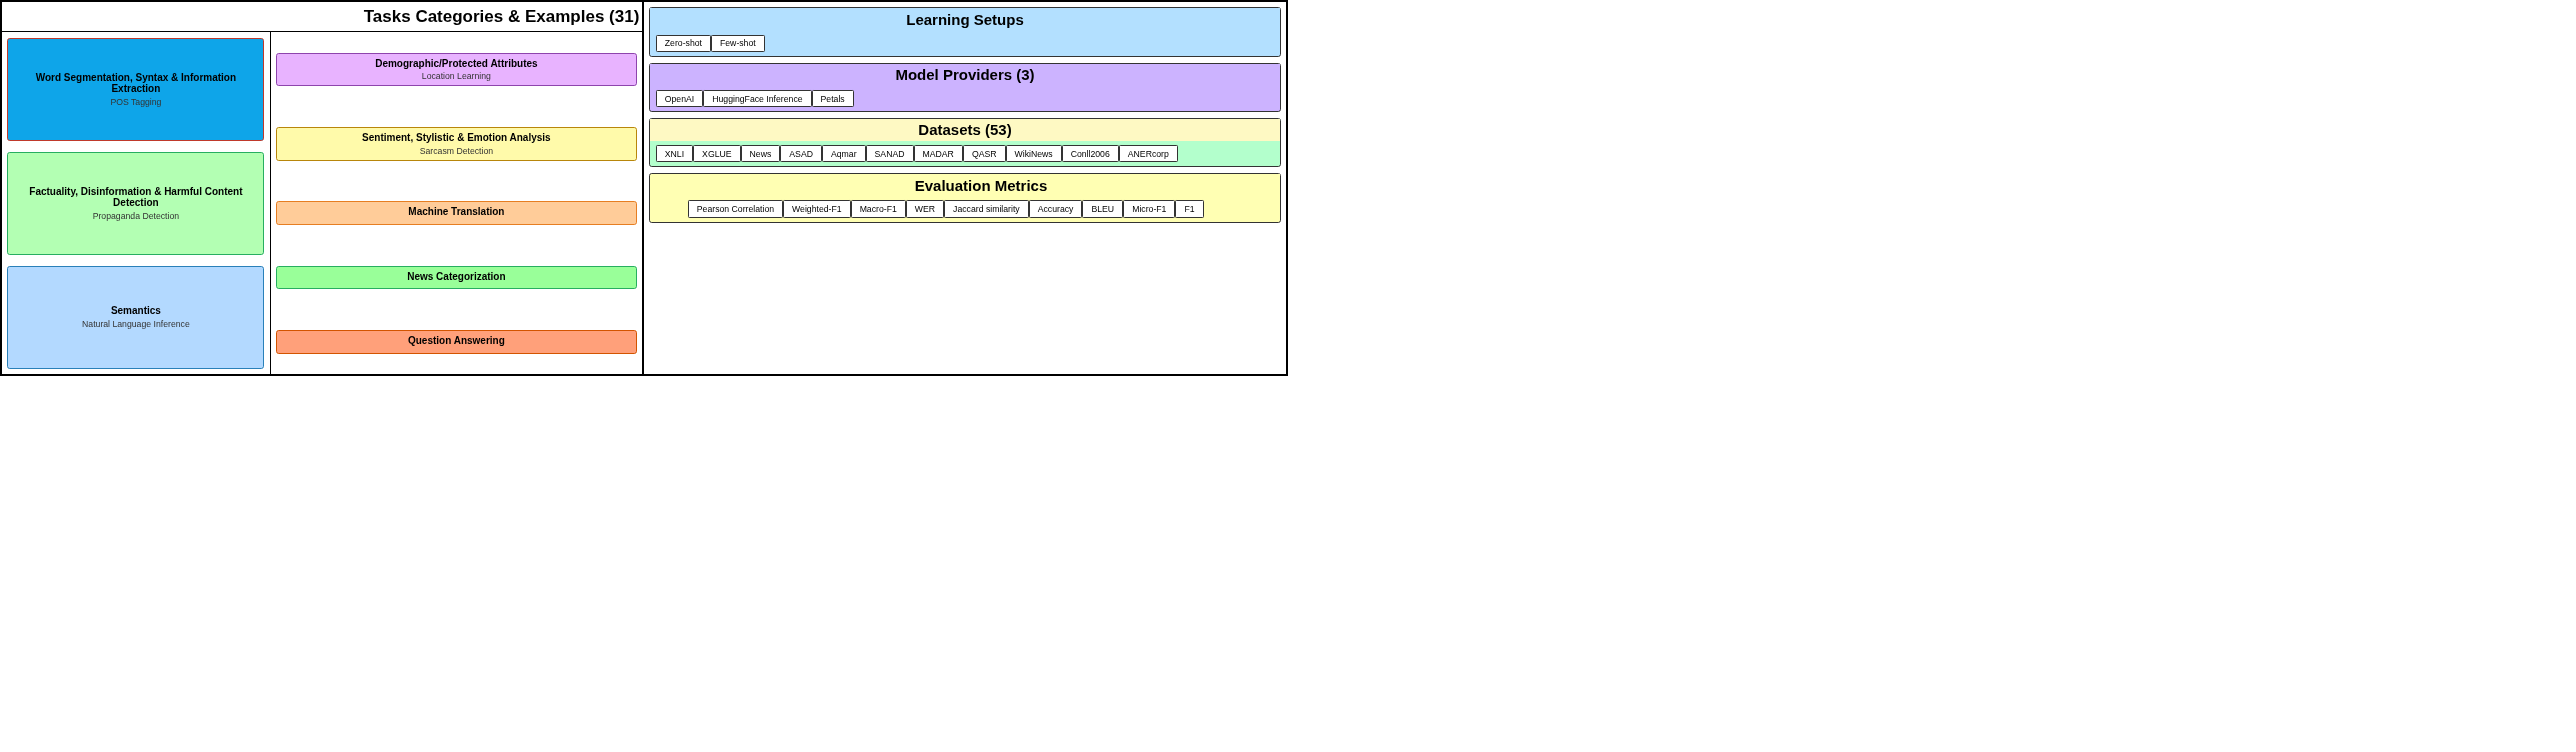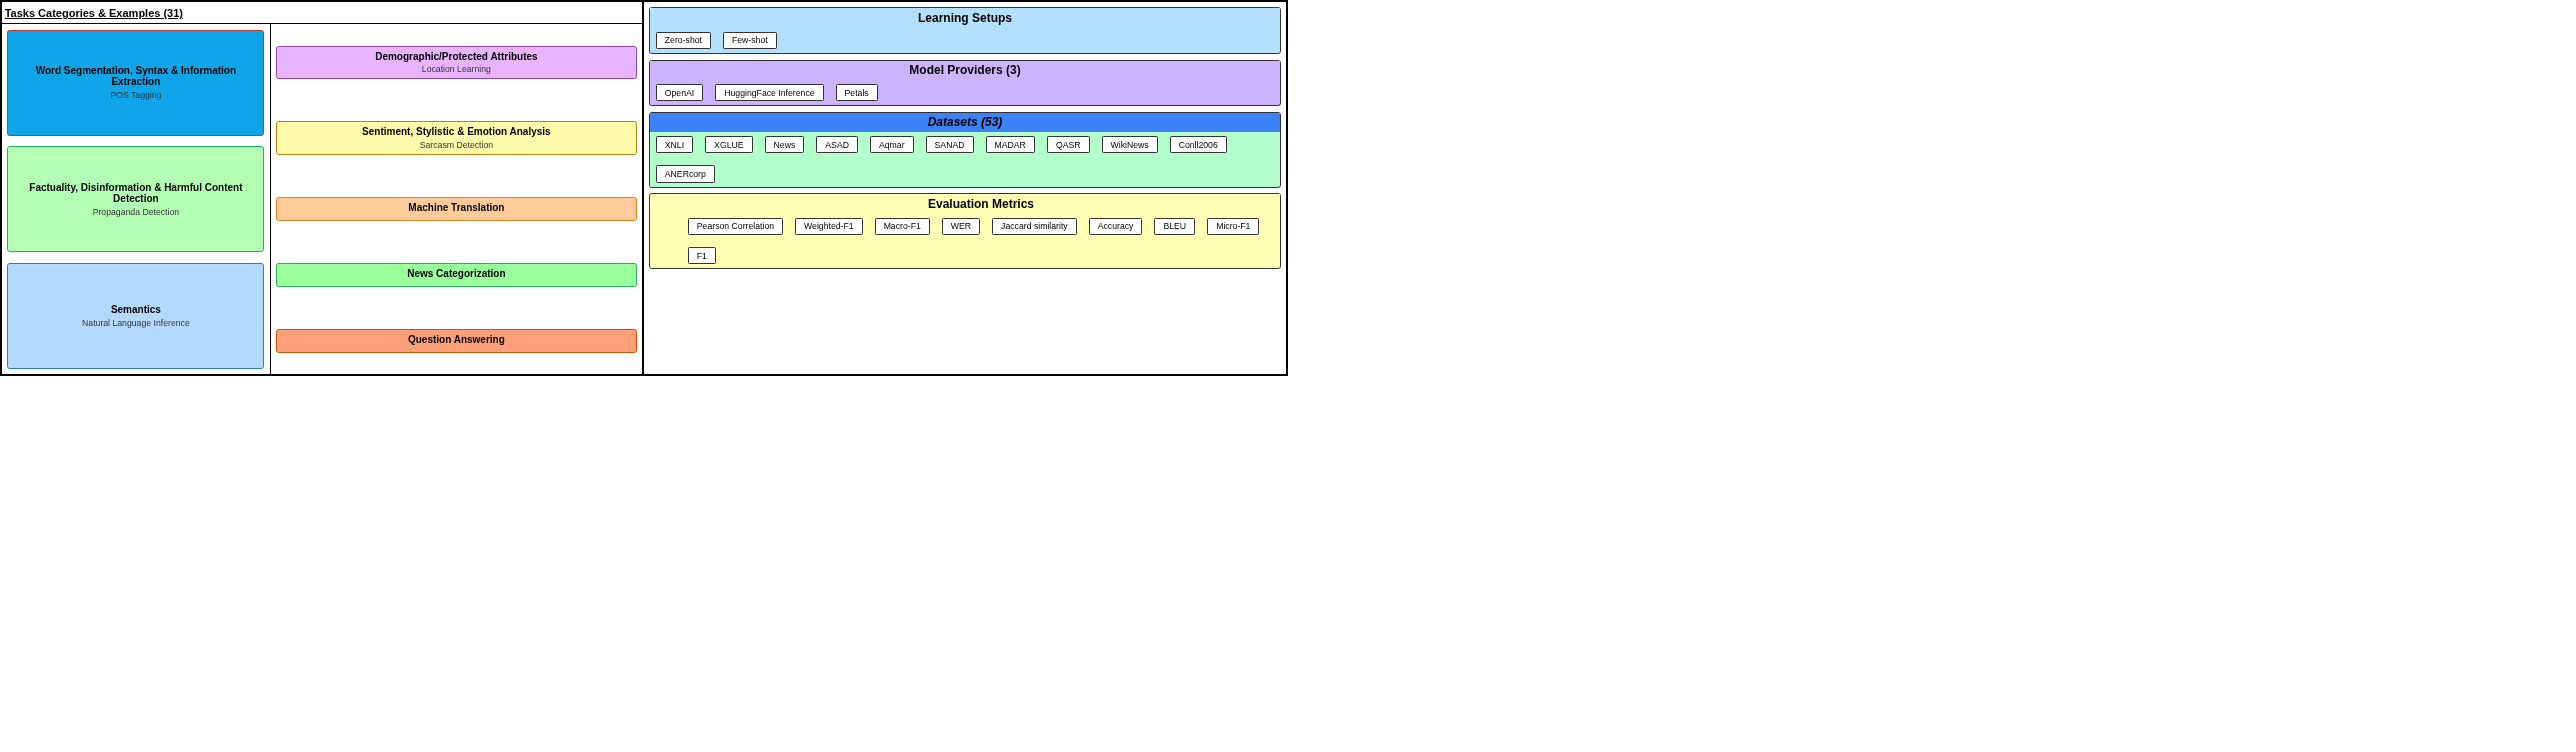--- a/index.html
+++ b/index.html
@@ -17,26 +17,25 @@
       border: 2px solid #000;
     }
     
     .left-panel {
       flex: 0 0 50%;
       border-right: 2px solid #000;
       display: flex;
       flex-direction: column;
     }
     .left-title {
-      text-align: left;
-      font-size: 11px;
+      text-align: right;
+      font-size: 17px;
       font-weight: bold;
       padding: 5.4px 2.7px 4px;
       border-bottom: 1.3px solid #000;
-      text-decoration: underline;
     }
     .left-content {
       display: flex;
       flex: 1;
     }
     
     .col-left {
       flex: 0 0 42%;
       border-right: 1.3px solid #000;
       display: flex;
@@ -88,50 +87,50 @@
       padding: 5.4px;
       gap: 5.4px;
     }
 
     
     .section-box {
       border: 1.3px solid #333;
       border-radius: 2.7px;
     }
     .section-title {
-      font-size: 12px;
+      font-size: 15px;
       font-weight: bold;
       text-align: center;
       padding: 2.7px;
     }
     .section-content {
       display: flex;
       flex-wrap: wrap;
-      gap: 12px;
+      gap: 0;
       padding: 4px 5.4px;
     }
     .chip {
       border: 1.3px solid #333;
       border-radius: 1.3px;
       padding: 2.7px 8px;
       font-size: 8.7px;
       background: #fff;
     }
 
     
     .box-learning { background: #b3e0ff; }
     .box-learning .section-title { background: #b3e0ff; }
 
     
     .box-model { background: #ccb3ff; }
     .box-model .section-title { background: #ccb3ff; }
 
     
     .box-datasets { background: #b3ffcc; }
-    .box-datasets .section-title { background: #3b82f6; font-style: italic; }
+    .box-datasets .section-title { background: #fef9c3; }
 
     
     .box-eval { background: #ffffb3; padding-left: 32px; }
     .box-eval .section-title { background: #ffffb3; }
 
     .col-right-inner {
       display: flex;
       flex-direction: column;
       flex: 1;
       justify-content: space-around;

